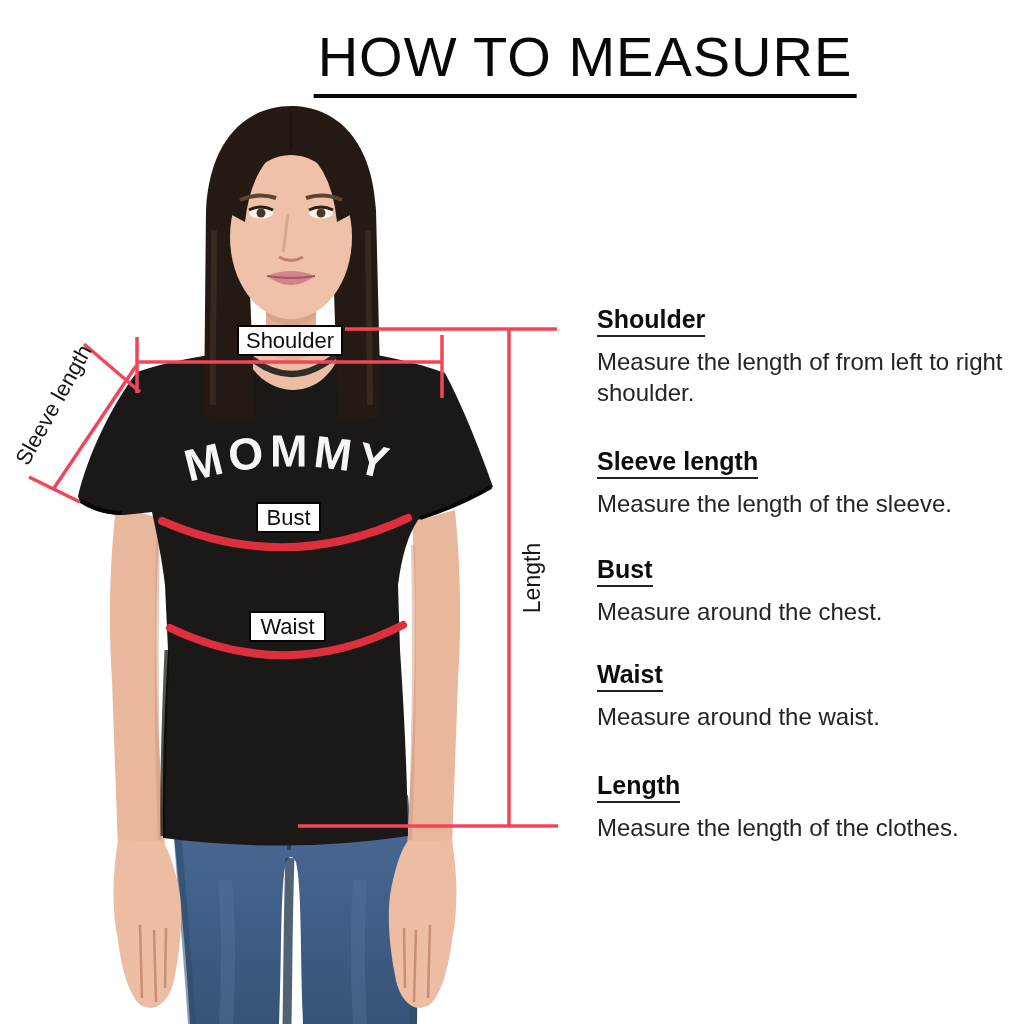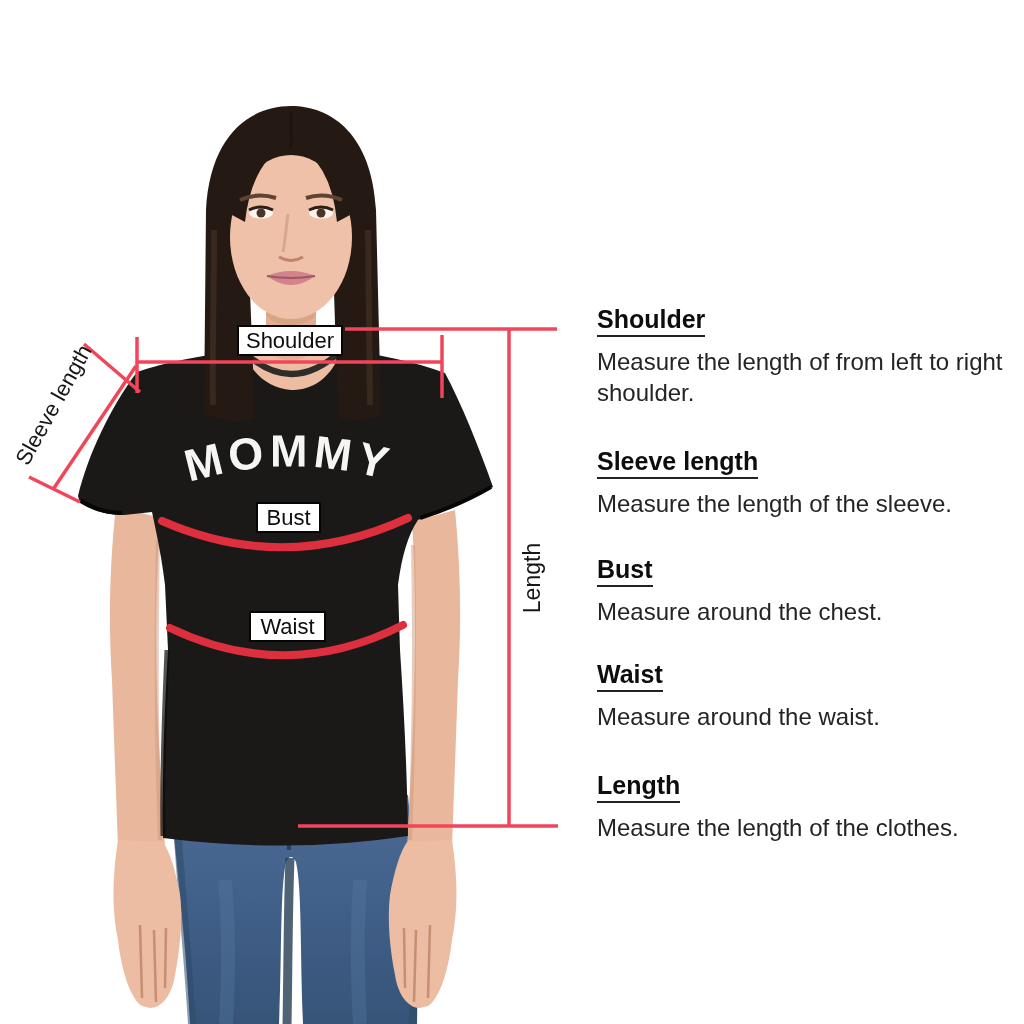--- a/index.html
+++ b/index.html
@@ -44,20 +44,21 @@
   #instr-4{top:772px;}
   
   .ann-line{stroke:var(--annotation_line,#f2455a);stroke-width:3.5;fill:none;}
   .ann-tape{stroke:var(--tape_line,#dd2f3e);stroke-width:8;fill:none;stroke-linecap:round;}
 </style>
 </head>
 <body>
 
 <div id="canvas">
 
+  <div id="title">HOW TO MEASURE</div>
 
   <svg id="figure-svg" width="1024" height="1024" viewBox="0 0 1024 1024">
     <defs>
       <linearGradient id="jeansGrad" x1="0" y1="0" x2="0" y2="1">
         <stop offset="0" stop-color="#4d6b94"></stop>
         <stop offset="0.45" stop-color="#41608a"></stop>
         <stop offset="1" stop-color="#375478"></stop>
       </linearGradient>
       <path id="mommyArc" d="M 178 486 Q 288 448 400 484"></path>
     </defs>

